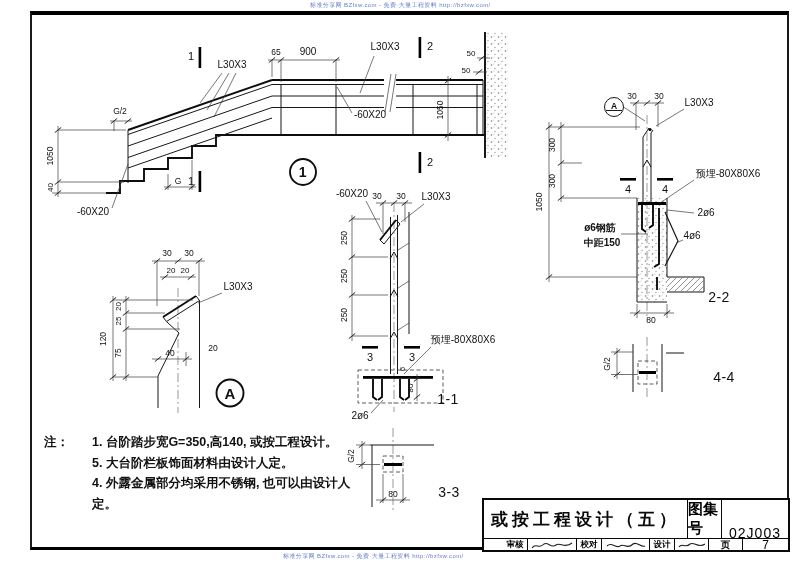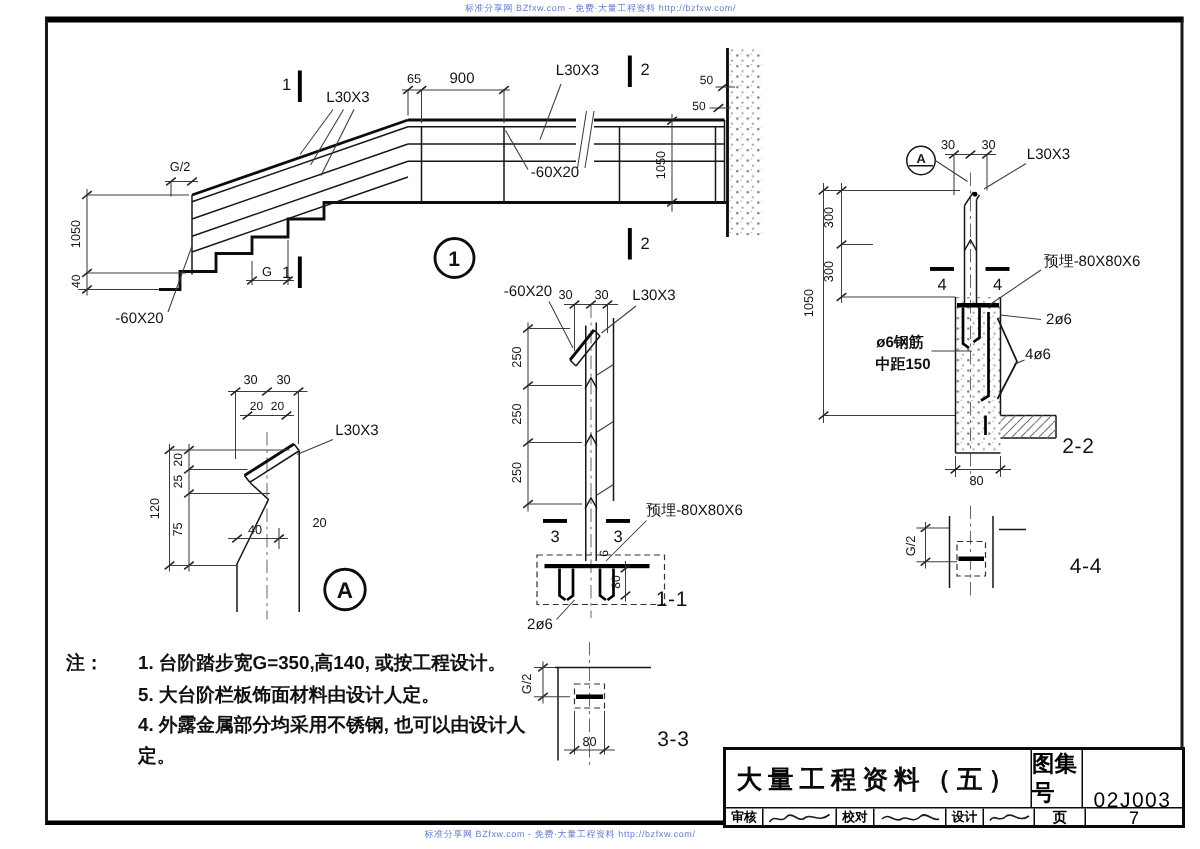--- a/index.html
+++ b/index.html
@@ -29,21 +29,21 @@
   .tb{font-weight:bold;}
   
   #notes{position:absolute;left:44px;top:432px;width:330px;font-size:12.5px;
          font-weight:600;color:#111;line-height:20.5px;}
   #notes .nlab{position:absolute;left:0;top:0;}
   #notes .nitems{margin-left:48px;}
   
   #tblock{position:absolute;left:482px;top:498px;width:308px;height:54px;
           border:2px solid #0a0a0a;box-sizing:border-box;background:#fff;}
   #tblock .row1{display:flex;height:38px;border-bottom:1.6px solid #0a0a0a;}
-  #tblock .row2{display:flex;height:12.4px;}
+  #tblock .row2{display:flex;height:12.4px;padding-left:19px;}
   #tblock .cell{border-right:1.4px solid #0a0a0a;display:flex;align-items:center;
                 justify-content:center;box-sizing:border-box;overflow:hidden;}
   #tblock .cell:last-child{border-right:none;}
   .tb-title{width:204px;font-size:17px;font-weight:bold;letter-spacing:4px;color:#0a0a0a;}
   .tb-atlas-label{width:34px;font-size:15px;font-weight:bold;}
   .tb-atlas-no{flex:1;font-size:14px;letter-spacing:1px;margin-top:28px;}
   .tb-slabel{font-size:8.5px;font-weight:bold;}
   .tb-sig svg{display:block;}
   .tb-page-label{width:34px;font-size:9.5px;font-weight:bold;}
   .tb-page-no{flex:1;font-size:12px;}
@@ -418,21 +418,21 @@
     <span class="nlab">注：</span>
     <div class="nitems">
       <div>1. 台阶踏步宽G=350,高140, 或按工程设计。</div>
       <div>5. 大台阶栏板饰面材料由设计人定。</div>
       <div>4. 外露金属部分均采用不锈钢, 也可以由设计人定。</div>
     </div>
   </div>
 
   <div id="tblock">
     <div class="row1">
-      <div class="cell tb-title">大量工程资料（五）</div>
+      <div class="cell tb-title">或按工程设计（五）</div>
       <div class="cell tb-atlas-label">图集号</div>
       <div class="cell tb-atlas-no">02J003</div>
     </div>
     <div class="row2">
       <div class="cell tb-slabel" style="width:25px">审核</div>
       <div class="cell tb-sig" style="width:49px">
         <svg width="44" height="11" viewBox="0 0 44 11">
             <path d="M2,8 C6,2 9,10 14,4 C18,1 21,9 26,5 C30,2 35,9 42,3" stroke="#1c1c1c" stroke-width="1.1" fill="none"></path>
           </svg>
       </div>

